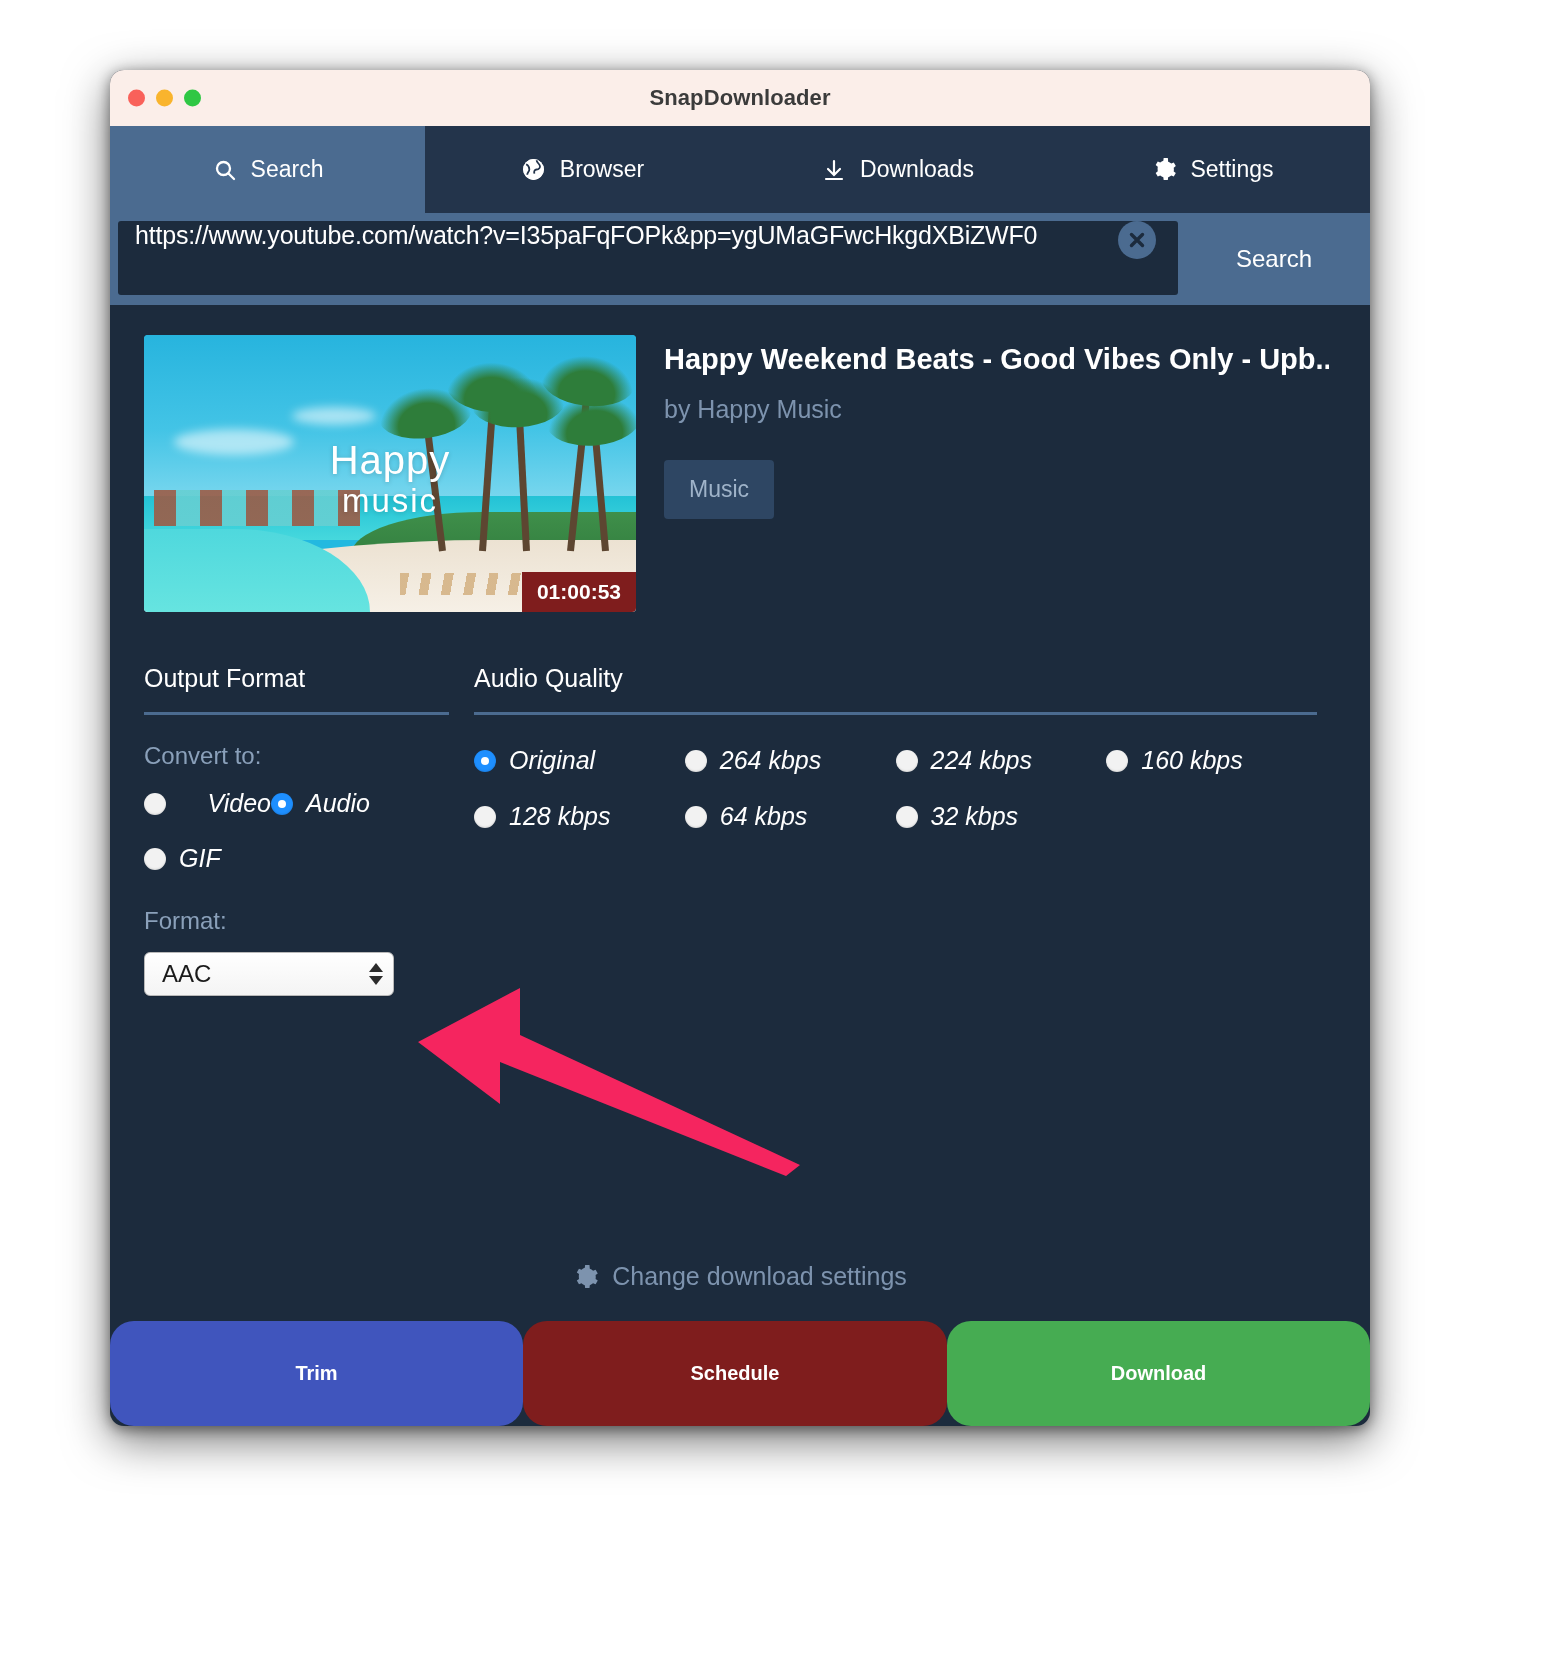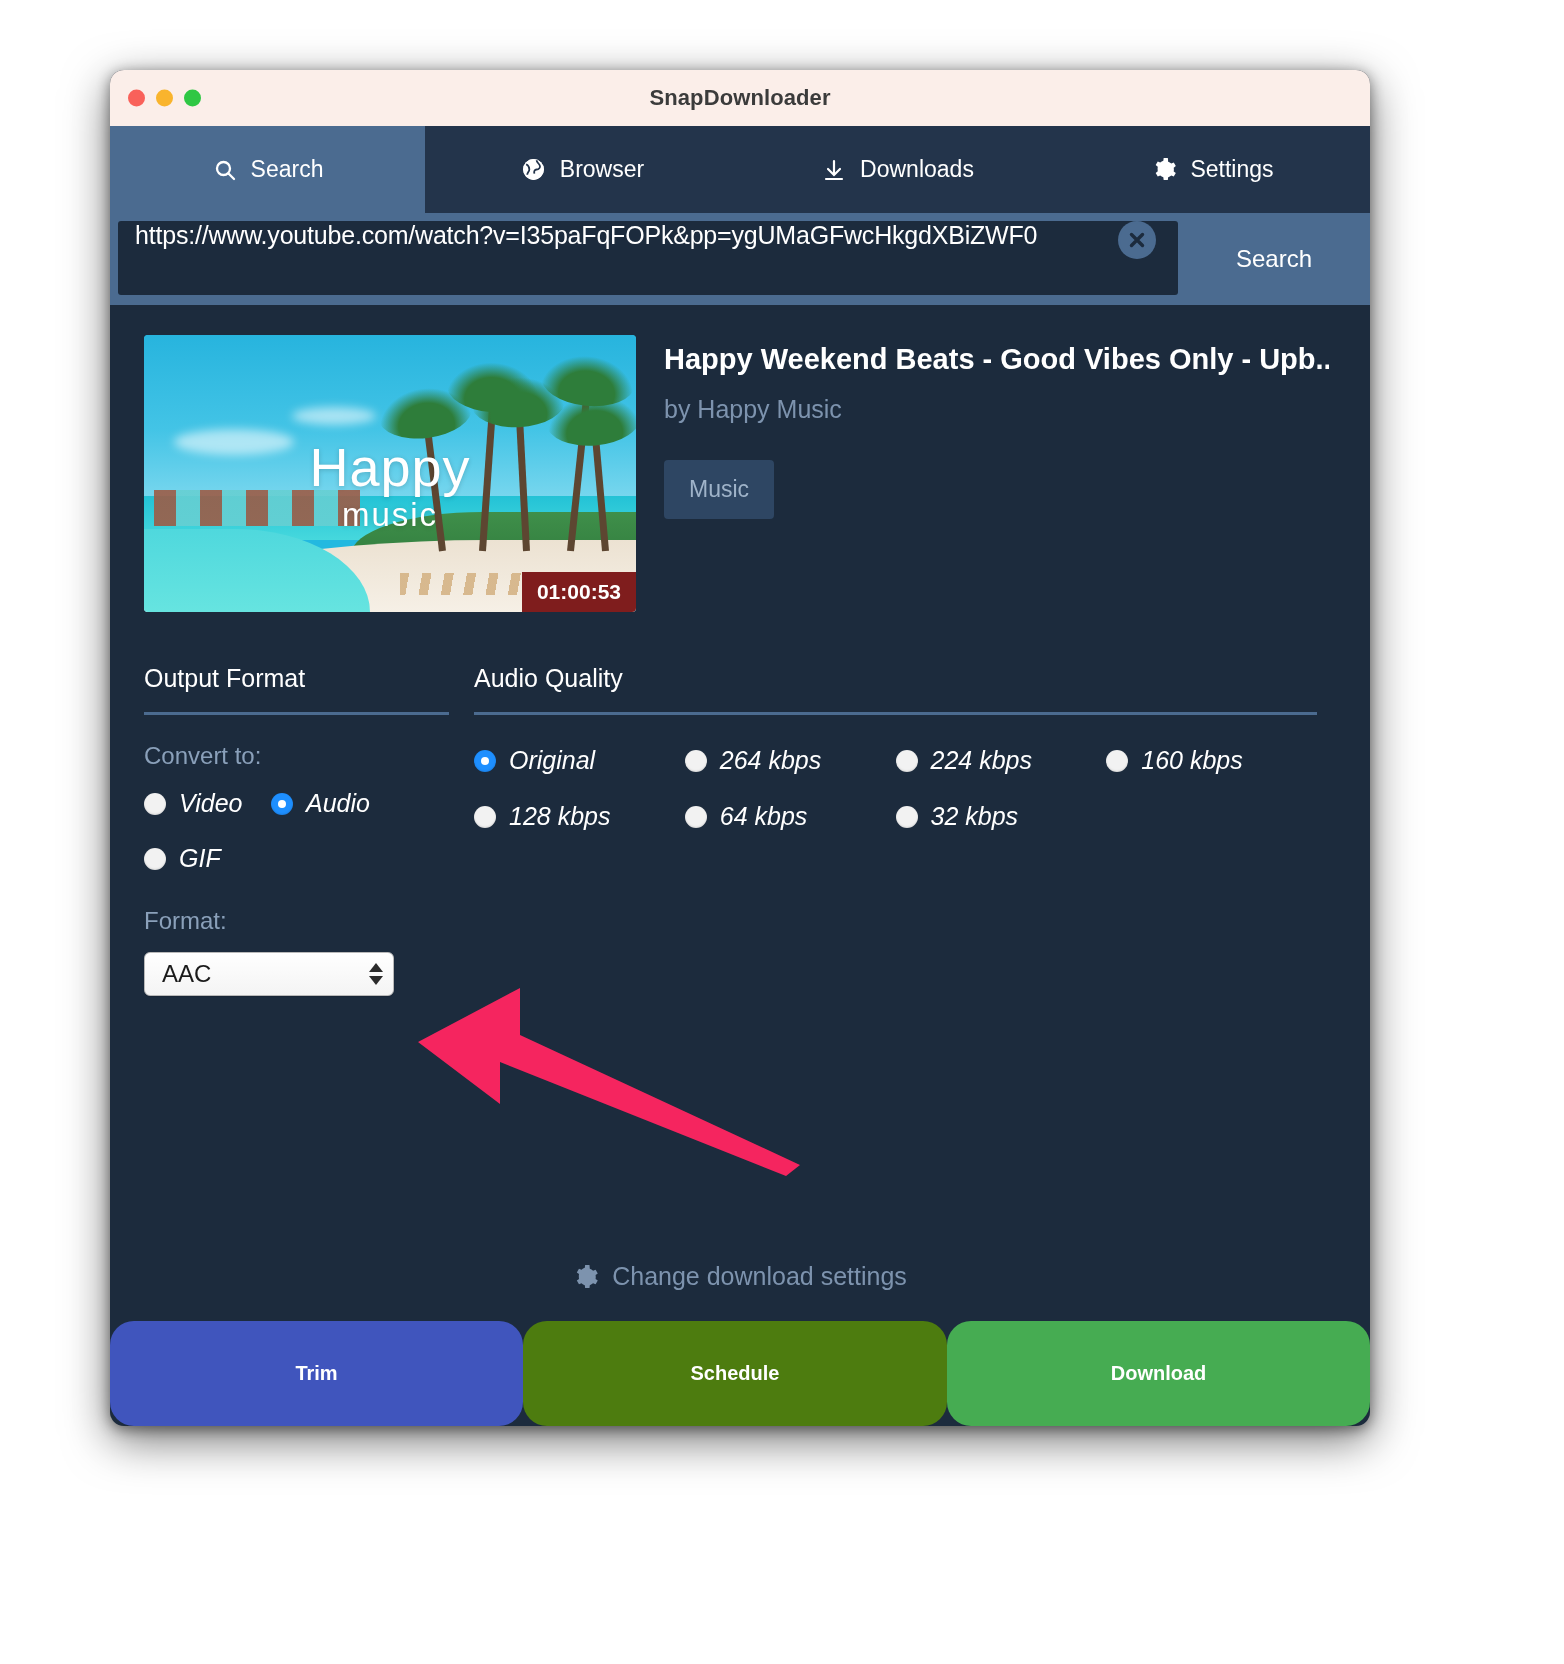--- a/index.html
+++ b/index.html
@@ -218,21 +218,21 @@
     opacity: 0.95;
   }
   .thumb-logo {
     position: absolute;
     left: 0; right: 0; top: 38%;
     text-align: center;
     color: #ffffff;
     text-shadow: 0 1px 5px rgba(0,0,0,0.18);
     pointer-events: none;
   }
-  .thumb-logo .l1 { font-size: 54px; line-height: 1; letter-spacing: 1px; }
+  .thumb-logo .l1 { font-size: 40px; line-height: 1; letter-spacing: 1px; }
   .thumb-logo .l2 { font-size: 33px; line-height: 1.25; letter-spacing: 2px; }
   .duration {
     position: absolute;
     right: 0;
     bottom: 0;
     background: #7f1d1d;
     color: #ffffff;
     font-size: 21px;
     font-weight: bold;
     padding: 8px 15px;
@@ -321,21 +321,21 @@
     background: #ffffff;
   }
   .radio-label {
     color: #ffffff;
     font-size: 25px;
     white-space: nowrap;
     font-style: italic;
   }
 
   .convert-row { margin-top: 19px; gap: 0; }
-  .convert-row .radio-item:first-child { width: 127px; }
+  .convert-row .radio-item:first-child { width: 127px; justify-content: space-between; }
 
   .gif-row { margin-top: 26px; }
 
   .quality-grid {
     display: grid;
     grid-template-columns: repeat(4, 1fr);
     row-gap: 27px;
     margin-top: 31px;
   }
 
@@ -403,21 +403,21 @@
     display: flex;
     align-items: center;
     justify-content: center;
     color: #ffffff;
     font-size: 20px;
     font-weight: bold;
     cursor: pointer;
     border-radius: 24px;
   }
   .fbtn.trim { flex: 0 0 413px; background: #4055bd; }
-  .fbtn.schedule { flex: 0 0 424px; background: #4d7c0f; }
+  .fbtn.schedule { flex: 0 0 424px; background: #7f1d1d; }
   .fbtn.download { flex: 1; background: #46ac52; }
 
   
   #annotation-arrow {
     position: absolute;
     left: 400px;
     top: 980px;
     width: 420px;
     height: 210px;
     pointer-events: none;

